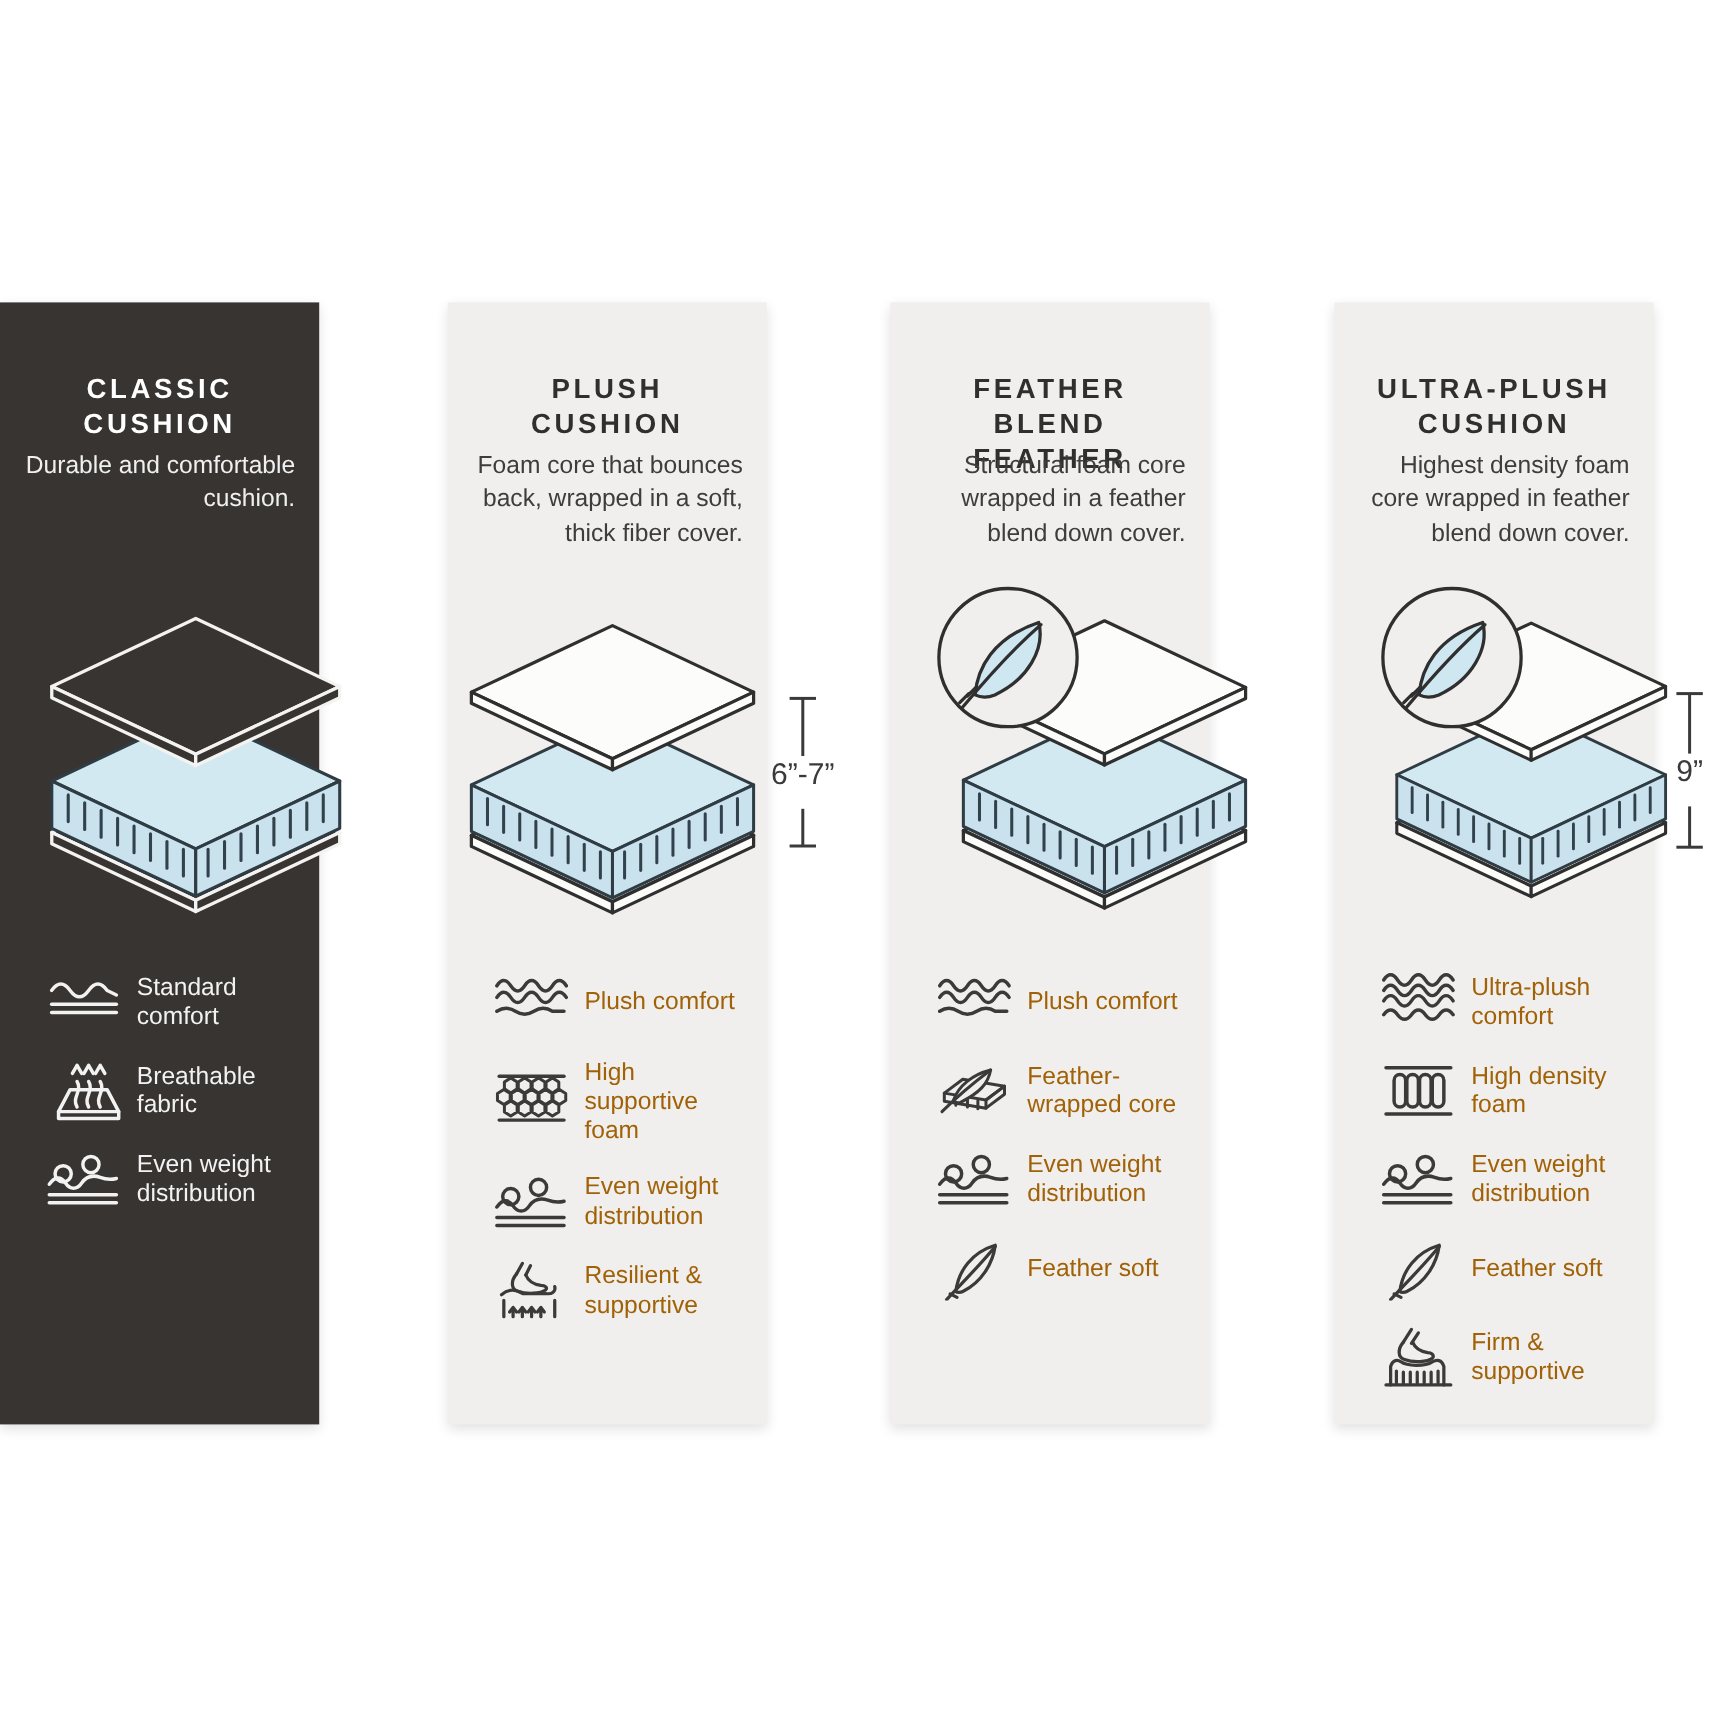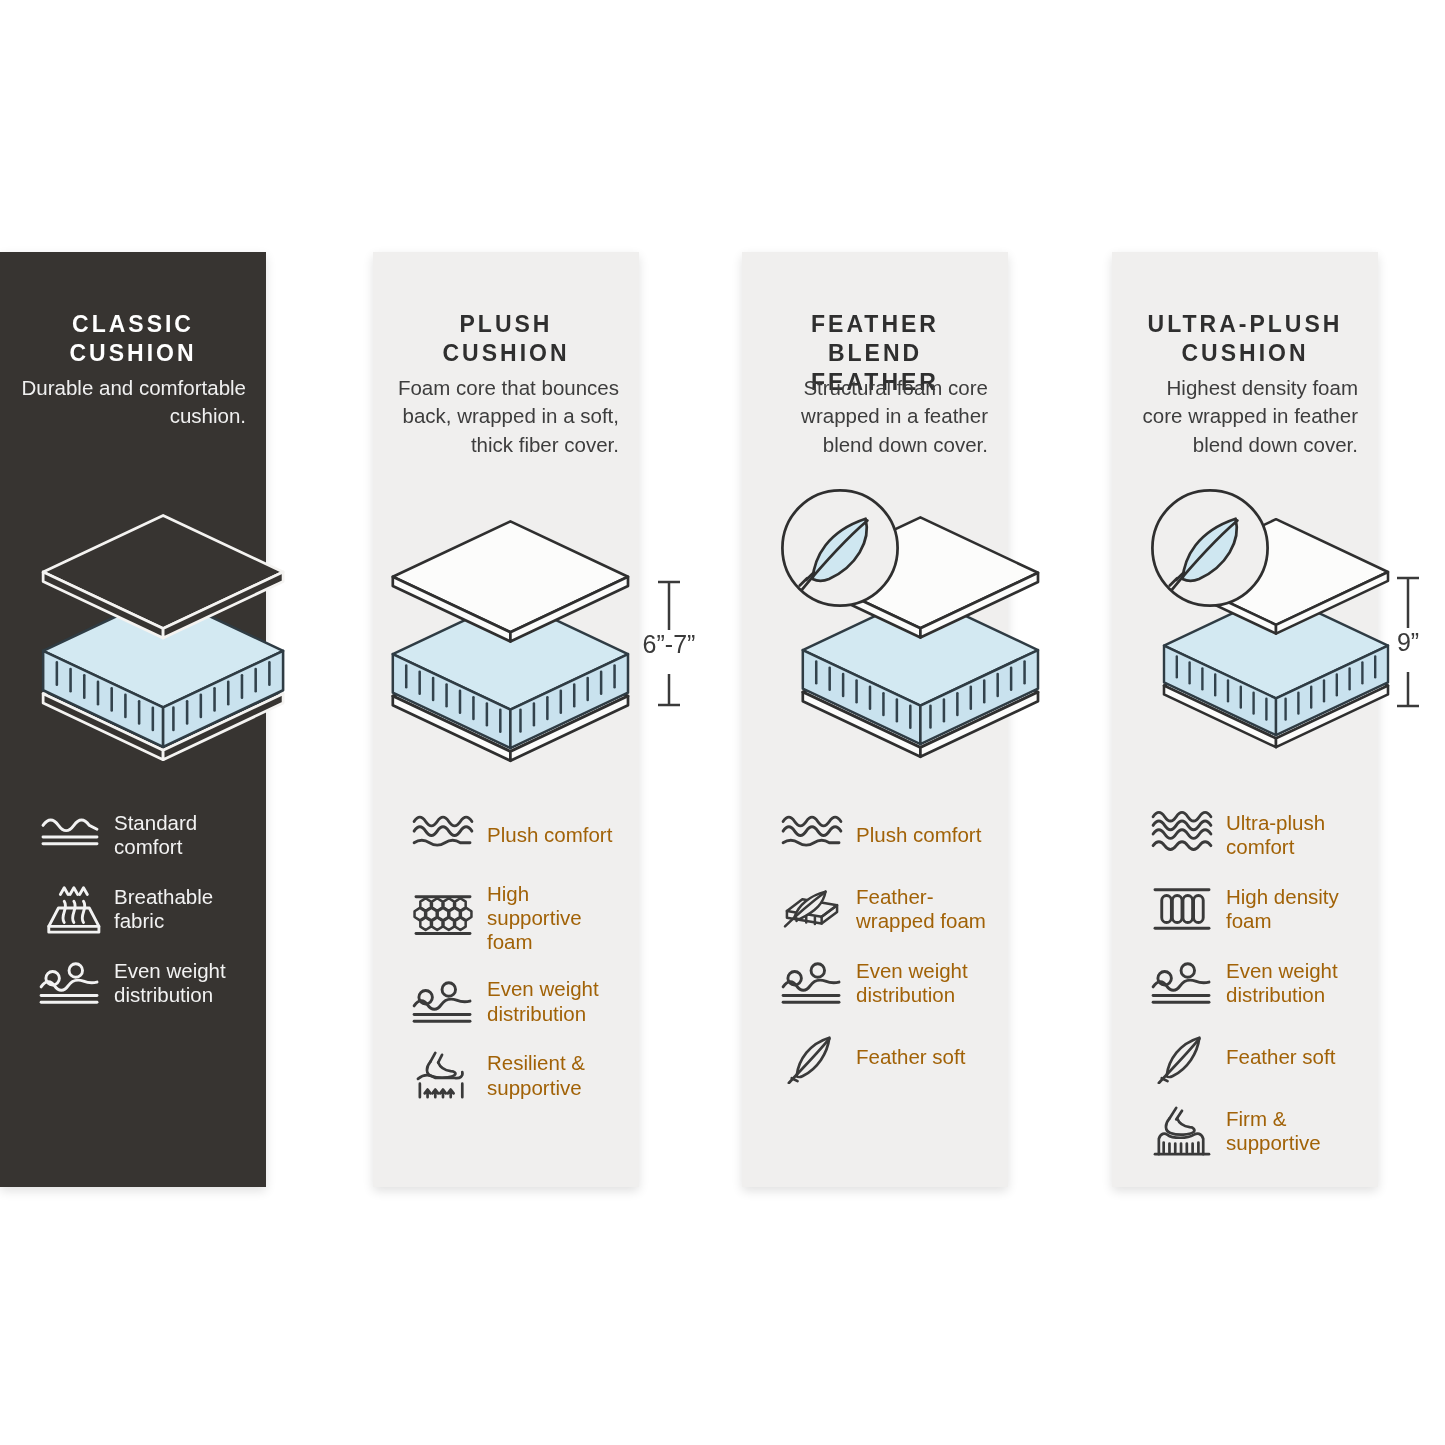--- a/index.html
+++ b/index.html
@@ -303,21 +303,21 @@
           </svg>
         </span>
       <span class="flabel">Plush comfort</span>
     </li>
     <li class="feature">
       <span class="ficon">
           <svg viewBox="0 0 64 56">
             <use href="#ic-featherwrap"></use>
           </svg>
         </span>
-      <span class="flabel">Feather-wrapped foam</span>
+      <span class="flabel">Feather-wrapped core</span>
     </li>
     <li class="feature">
       <span class="ficon">
           <svg viewBox="0 0 64 56">
             <use href="#ic-weight"></use>
           </svg>
         </span>
       <span class="flabel">Even weight distribution</span>
     </li>
     <li class="feature">

